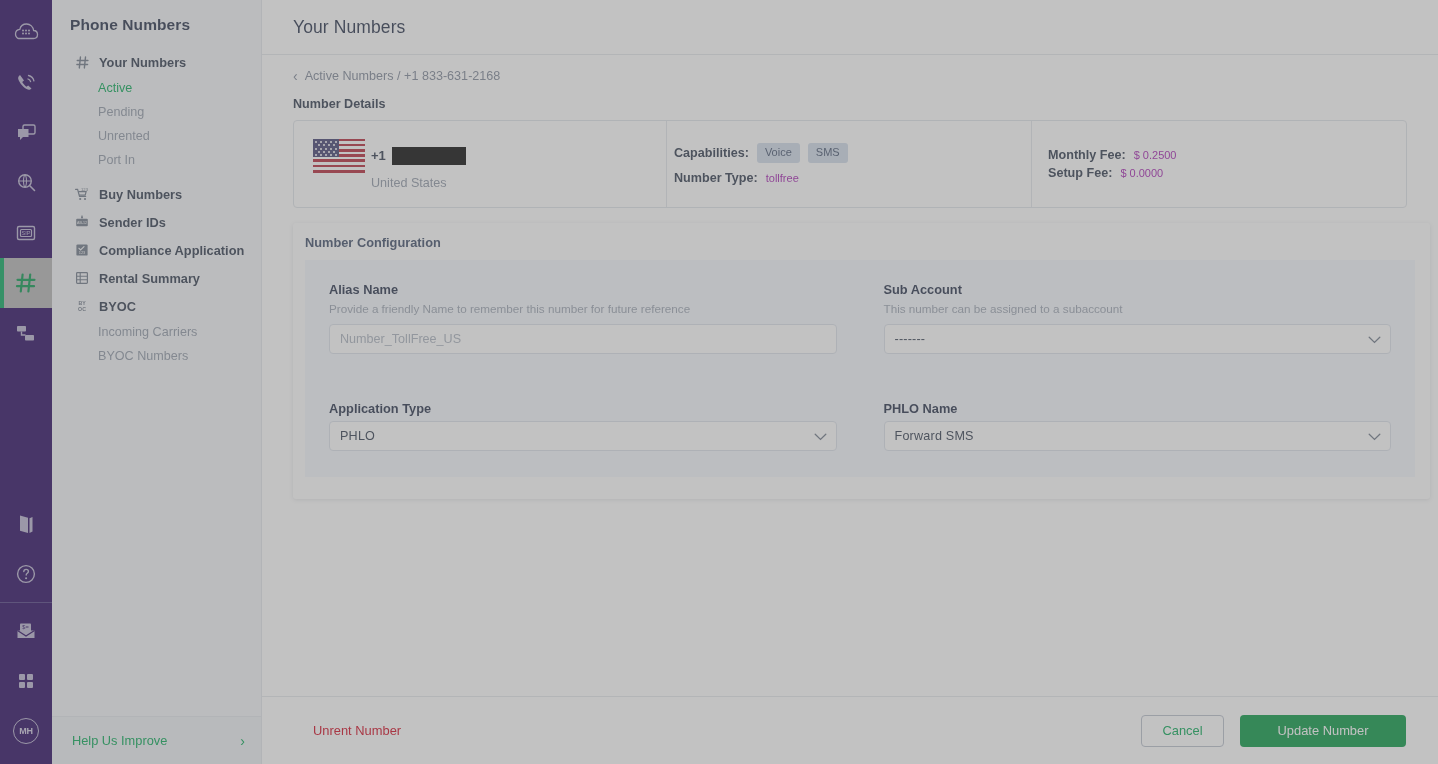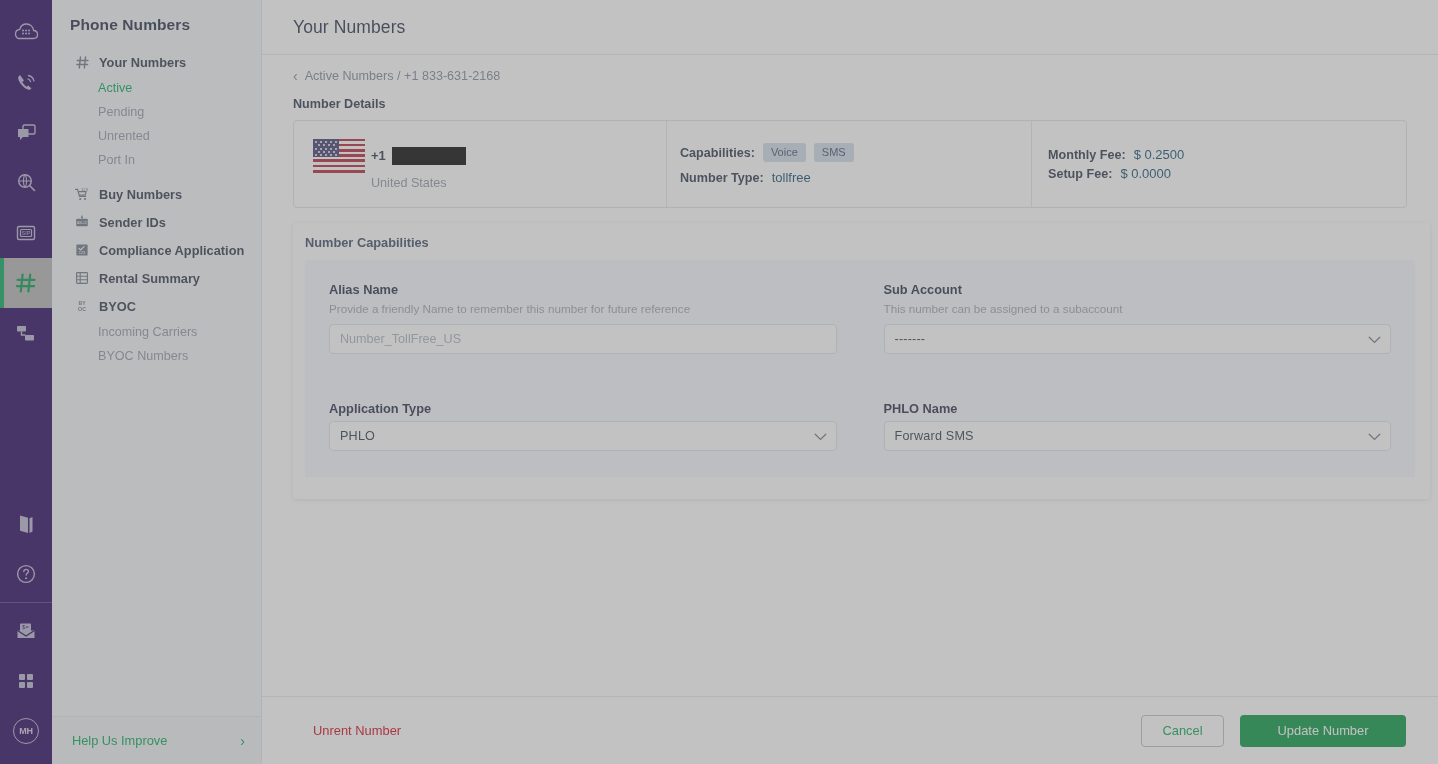--- a/index.html
+++ b/index.html
@@ -208,21 +208,21 @@
     border: 1px solid #dfe3e9;
     border-radius: 4px;
     height: 88px;
     display: flex;
     align-items: stretch;
     background: #ffffff;
     margin-right: 14px;
   }
   .dc-col { display: flex; flex-direction: column; justify-content: center; }
   .dc-col.a { flex: 0 0 372px; padding-left: 19px; }
-  .dc-col.b { flex: 0 0 365px; padding-left: 13px; border-left: 1px solid #e2e6ec; }
+  .dc-col.b { flex: 0 0 365px; padding-left: 7px; border-left: 1px solid #e2e6ec; }
   .dc-col.c { flex: 1 1 auto; padding-left: 16px; border-left: 1px solid #e2e6ec; }
 
   .num-row { display: flex; align-items: center; gap: 6px; }
   .flag {
     width: 52px;
     height: 34px;
     position: relative;
     overflow: hidden;
     flex: 0 0 52px;
   }
@@ -248,21 +248,21 @@
   }
   .country {
     font-size: 12.6px;
     color: #8d96a5;
     margin-top: 3px;
     margin-left: 58px;
   }
 
   .kv-row { display: flex; align-items: center; gap: 8px; margin: 4px 0; }
   .kv-key { font-size: 12.6px; font-weight: bold; color: #2b3649; }
-  .kv-val { font-size: 13px; color: #0c4a6e; }
+  .kv-val { font-size: 11px; color: #a21caf; }
   .badge {
     display: inline-block;
     background: #cfdaea;
     color: #41506b;
     border-radius: 3px;
     font-size: 11px;
     padding: 3px 8px;
     line-height: 1.2;
   }
 
@@ -649,21 +649,21 @@
             <span class="kv-val">$ 0.2500</span>
           </div>
           <div class="kv-row" style="margin-top:0">
             <span class="kv-key">Setup Fee:</span>
             <span class="kv-val">$ 0.0000</span>
           </div>
         </div>
       </div>
 
       <div class="config-card">
-        <div class="config-title">Number Capabilities</div>
+        <div class="config-title">Number Configuration</div>
 
         <div class="config-inner">
 
           <div>
             <div class="field-label">Alias Name</div>
             <div class="field-hint">Provide a friendly Name to remember this number for future reference</div>
             <input class="text-input" type="text" placeholder="Number_TollFree_US" style="">
           </div>
 
           <div>

